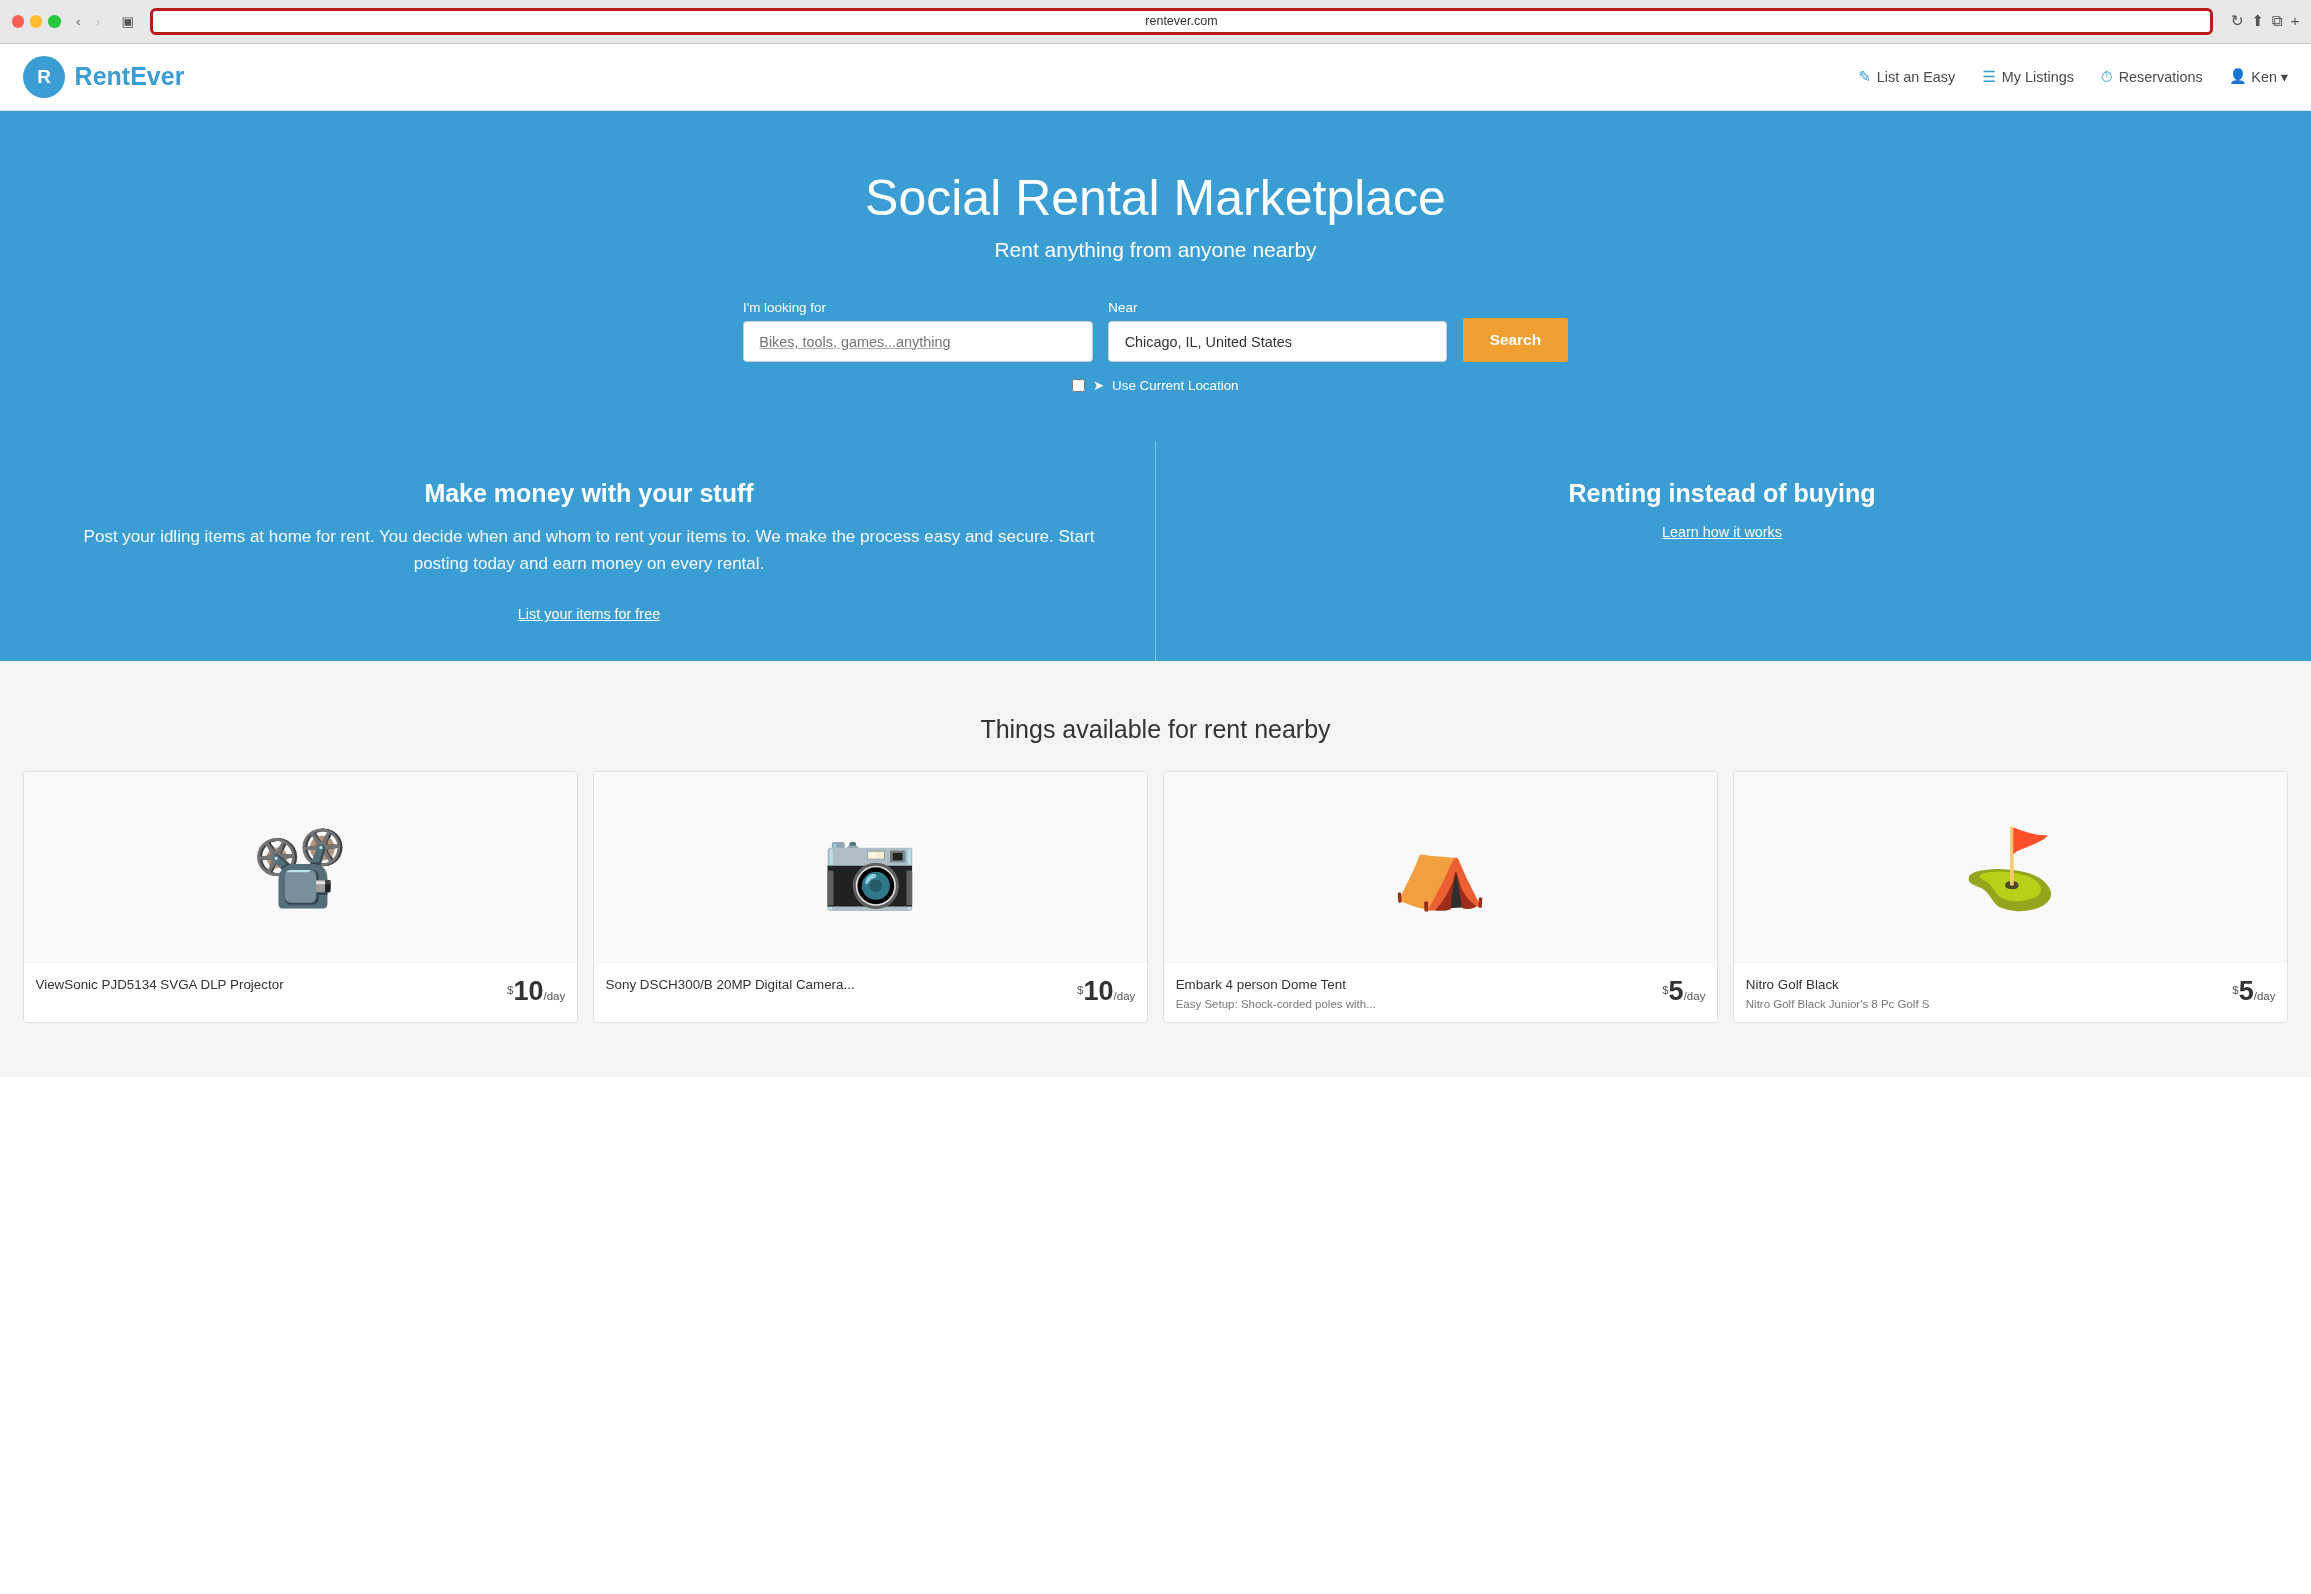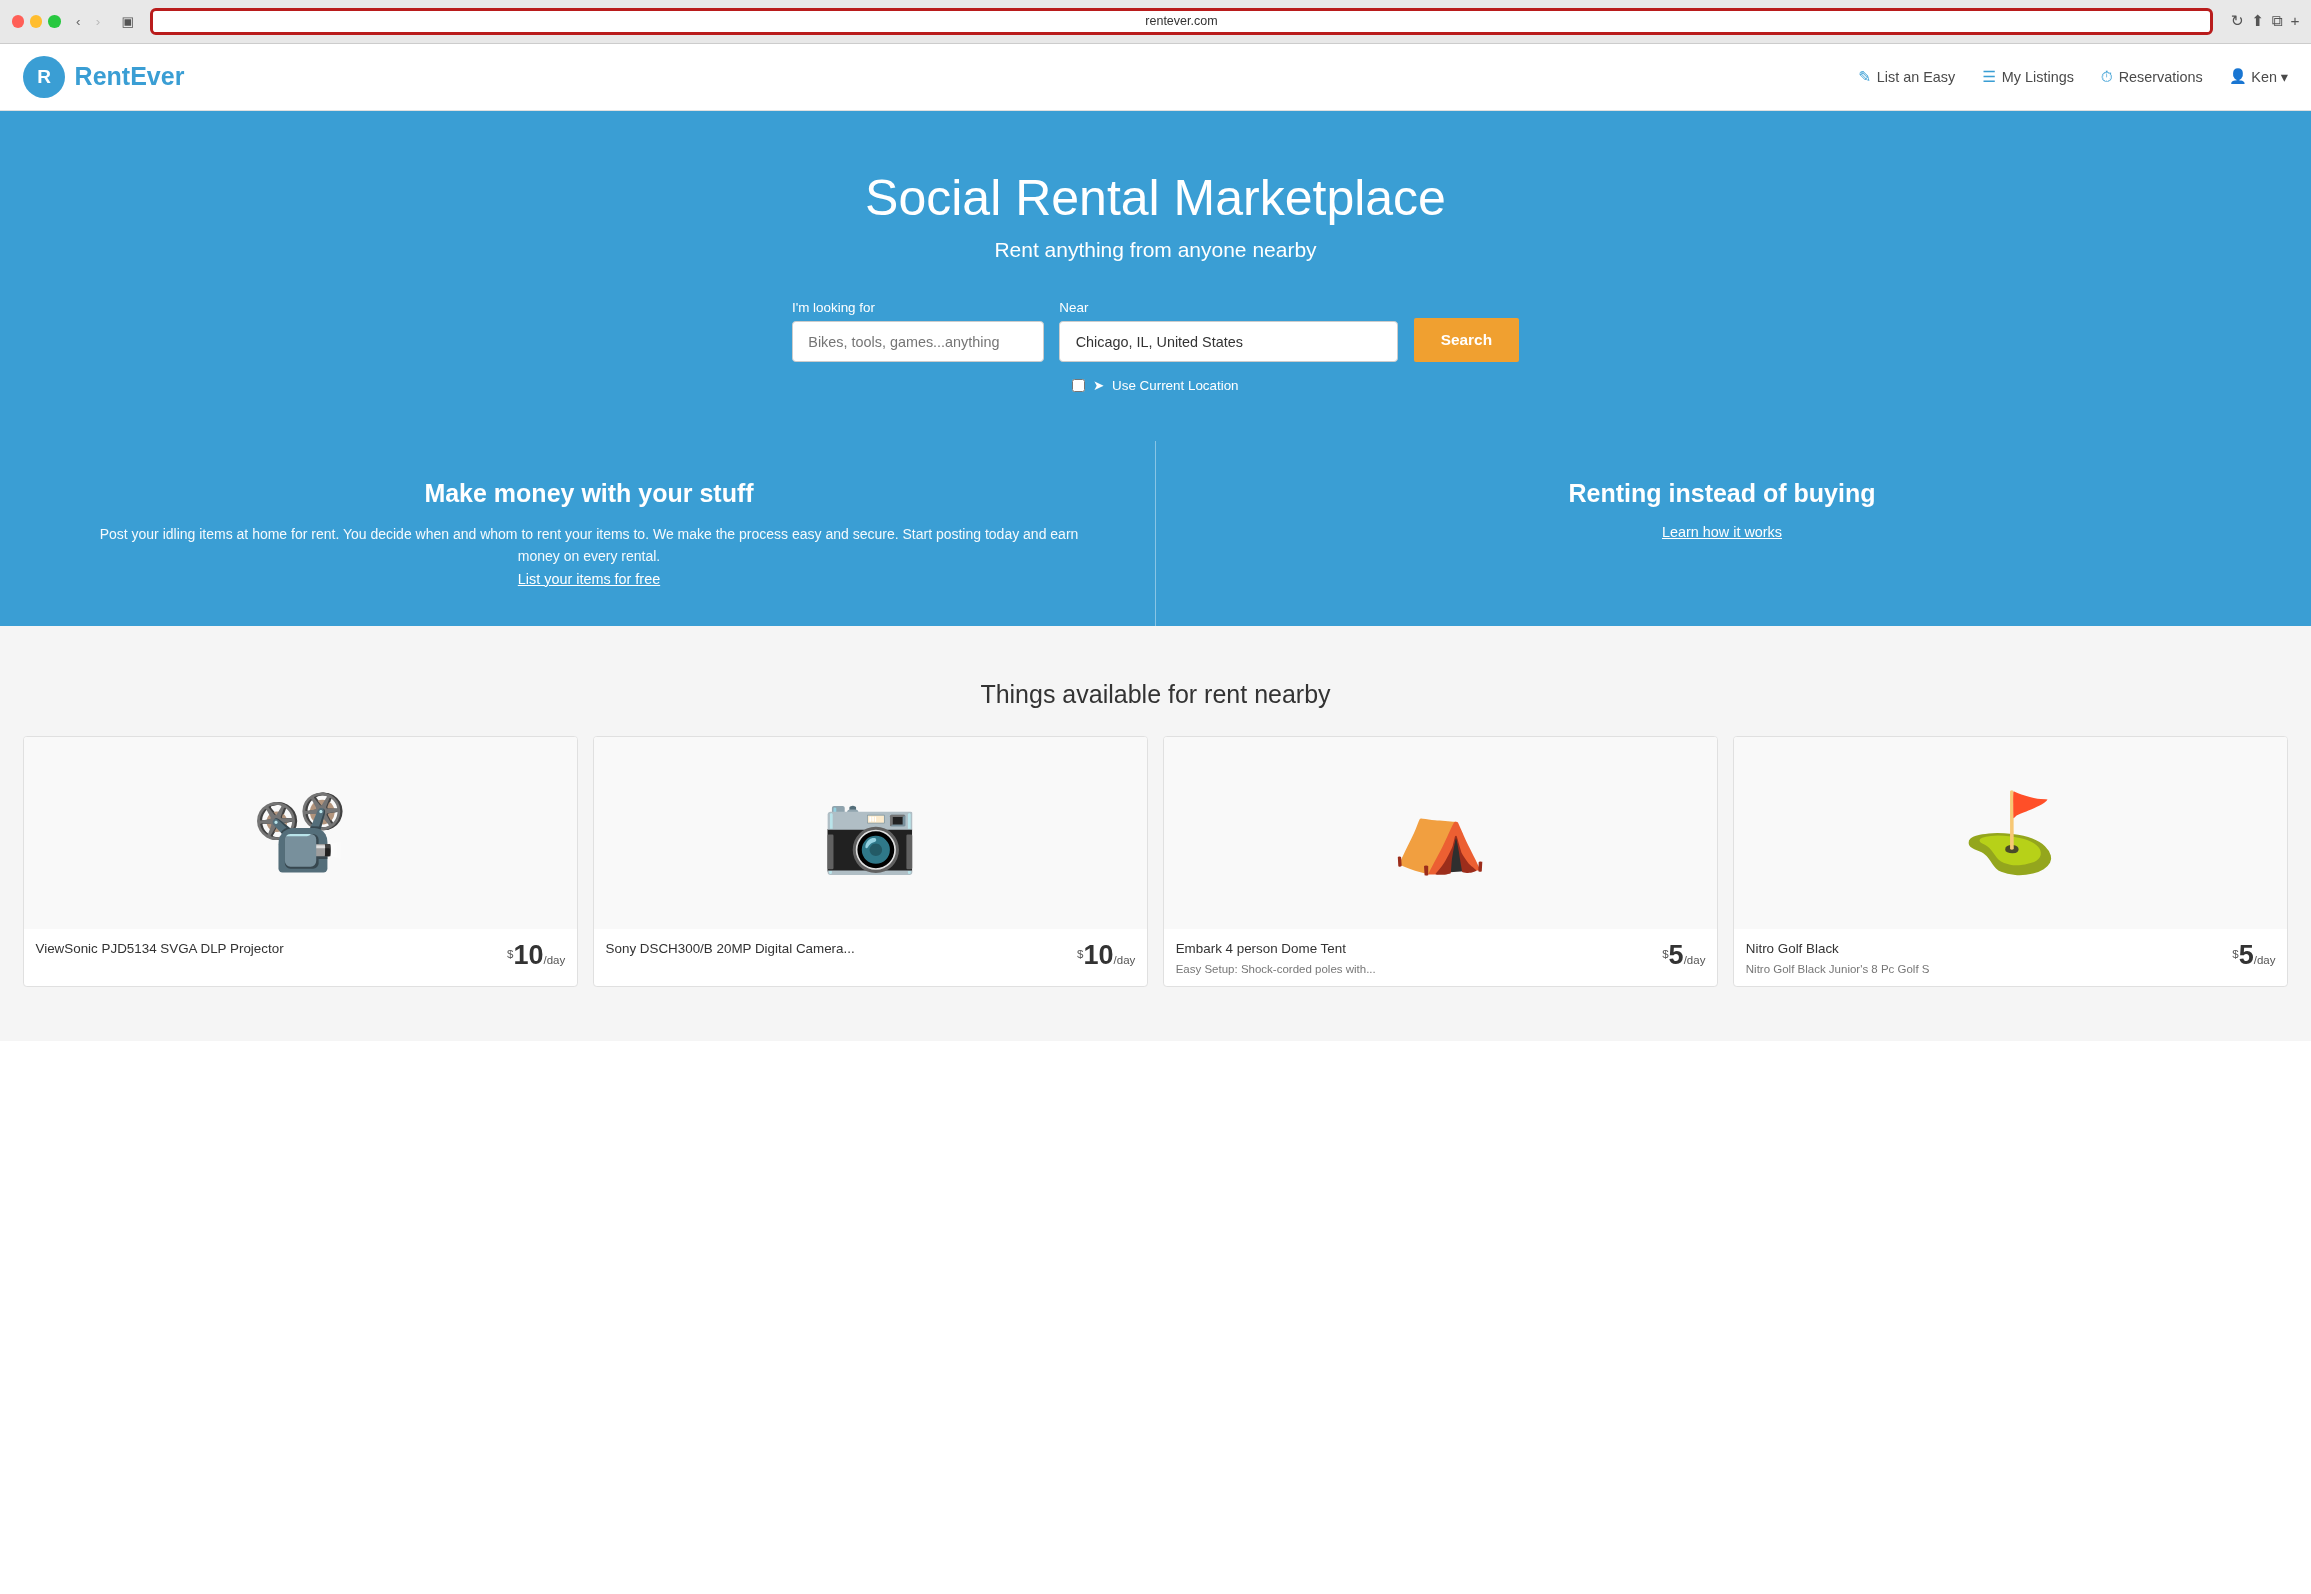--- a/index.html
+++ b/index.html
@@ -89,21 +89,21 @@
     .search-label { font-size: 13.4px; color: white; text-align: left; }
     .search-input {
       padding: 11.5px 15.4px;
       border: 1px solid #ccc;
       border-radius: 3.8px;
       font-size: 14.4px;
       color: #aaa;
       background: white;
       outline: none;
     }
-    .search-input-item { width: 252px; }
+    .search-input-item { width: 350px; text-decoration: underline; }
     .search-input-near { width: 339px; color: #333; }
     .search-btn {
       background: #f0a030;
       color: white;
       border: none;
       border-radius: 2px;
       padding: 12.5px 27px;
       font-size: 15.4px;
       font-weight: 600;
       cursor: pointer;
@@ -125,21 +125,21 @@
     .info-panel {
       flex: 1;
       padding: 38px 58px;
       color: white;
       text-align: center;
     }
     .info-panel + .info-panel {
       border-left: 1px solid rgba(255,255,255,0.4);
     }
     .info-panel-title { font-size: 25px; font-weight: 600; margin-bottom: 15.4px; }
-    .info-panel-text { font-size: 14px; line-height: 1.6; margin-bottom: 2px; color: rgba(255,255,255,0.95); }
+    .info-panel-text { font-size: 17px; line-height: 1.6; margin-bottom: 28px; color: rgba(255,255,255,0.95); }
     .info-panel-link { color: white; font-size: 14.4px; text-decoration: underline; cursor: pointer; }
 
     
     .things-section { background: #f5f5f5; padding: 54px 23px; }
     .things-title { text-align: center; font-size: 25px; font-weight: 400; color: #333; margin-bottom: 27px; }
     .things-grid { display: grid; grid-template-columns: repeat(4, 1fr); gap: 15.4px; }
     .thing-card {
       background: white;
       border: 1px solid #e0e0e0;
       border-radius: 3.8px;

